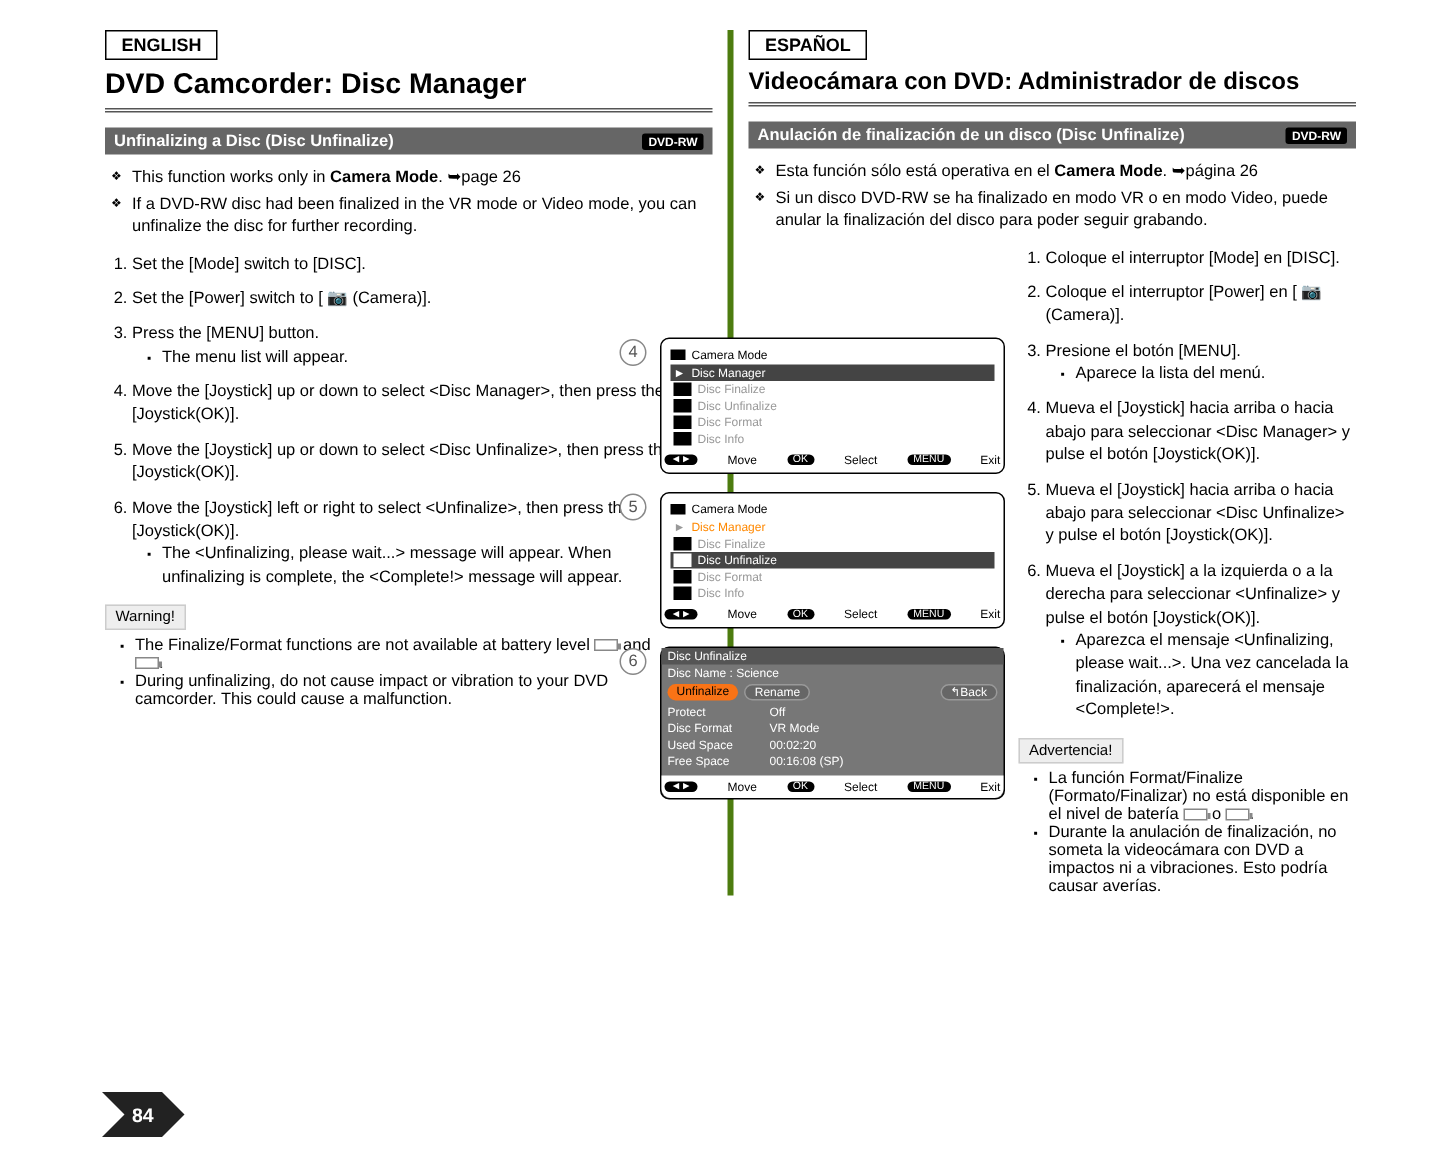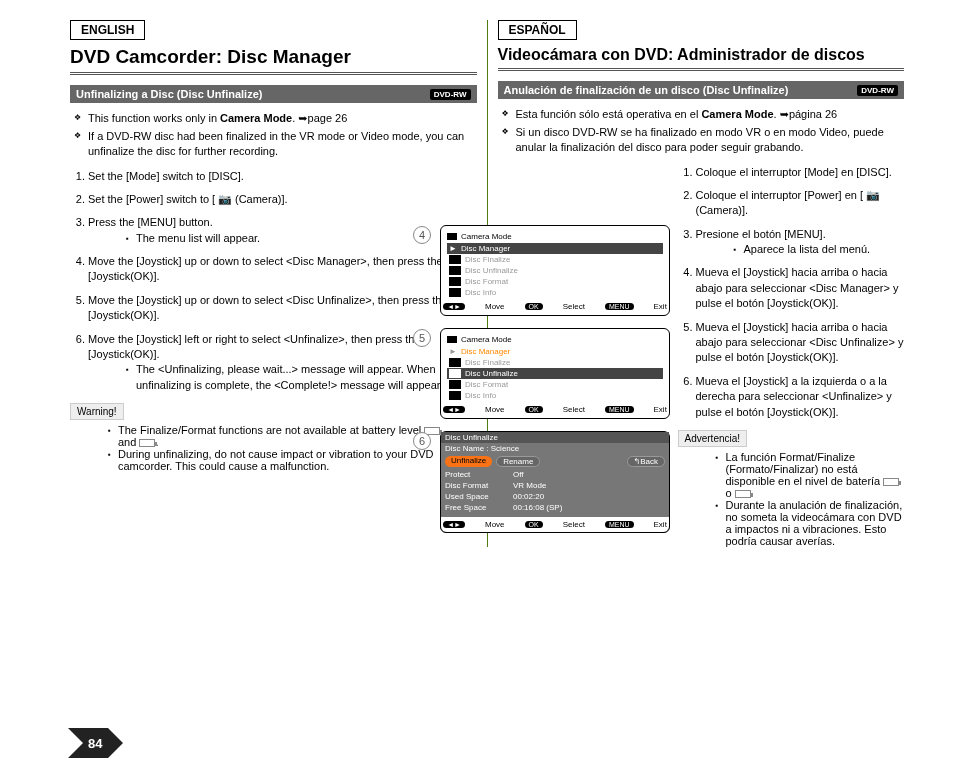--- a/index.html
+++ b/index.html
@@ -1,30 +1,30 @@
 <!DOCTYPE html>
 <html><head>
 <meta charset="utf-8">
 <style>
   * { box-sizing: border-box; margin: 0; padding: 0; }
   body { font-family: Arial, Helvetica, sans-serif; background:#fff; color:#000; width:954px; height:766px; position:relative; font-size:11px; }
   .page { display:flex; padding:20px 40px 10px 60px; gap:0; }
   .col { flex:1; padding:0 10px; }
-  .col.left { border-right:1px solid #4d7c0f; }
+  .col.left { border-right:4px solid #4d7c0f; }
   .lang-tab { display:inline-block; border:1px solid #000; padding:2px 10px; font-weight:bold; font-size:12px; margin-bottom:6px; }
   h1 { font-size:19px; font-weight:bold; border-bottom:3px double #555; padding-bottom:4px; margin-bottom:10px; }
   .es h1 { font-size:16px; font-stretch:condensed; }
   .subhead { background:#666; color:#fff; font-weight:bold; font-size:11px; padding:3px 6px; margin-bottom:8px; display:flex; align-items:center;text-align:right; }
   .subhead .badge { margin-left:auto; background:#000; color:#fff; font-size:8px; padding:1px 4px; border-radius:2px; }
   .bullets { list-style:none; padding-left:4px; margin-bottom:10px; }
   .bullets li { position:relative; padding-left:14px; margin-bottom:3px; line-height:1.35; }
   .bullets li::before { content:"❖"; position:absolute; left:0; font-size:8px; top:2px; }
   ol.steps { padding-left:18px; margin-bottom:10px; }
   ol.steps li { margin-bottom:8px; line-height:1.4; }
-  .sub { list-style:none; padding-left:10px;margin-left:28px; }
+  .sub { list-style:none; padding-left:10px; }
   .sub li { position:relative; padding-left:10px; }
   .sub li::before { content:"▪"; position:absolute; left:0; font-size:8px; top:2px; }
   .warn-label { background:#eee; display:inline-block; padding:2px 6px; font-size:10px; margin-bottom:4px; border:1px solid #ccc;}
   b { font-weight:bold; }
   .narrow { max-width:380px; }
   .pagenum { position:absolute; bottom:8px; left:68px; }
   .pagenum .dark { fill:#222; }
   .pagenum text { fill:#fff; font-weight:bold; font-size:13px; }
   .illustrations { position:absolute; left:440px; top:225px; width:230px; }
   .ill-box { border:1px solid #000; border-radius:6px; background:#fff; padding:6px 6px 4px; margin-bottom:12px; position:relative; font-size:9px; }
@@ -103,20 +103,23 @@
       <li>Coloque el interruptor [Mode] en [DISC].</li>
       <li>Coloque el interruptor [Power] en [ 📷 (Camera)].</li>
       <li><span>Presione el botón [MENU].</span>
         <ul class="sub">
               <li>Aparece la lista del menú.</li>
             </ul>
       </li>
       <li>Mueva el [Joystick] hacia arriba o hacia abajo para seleccionar &lt;Disc Manager&gt; y pulse el botón [Joystick(OK)].</li>
       <li>Mueva el [Joystick] hacia arriba o hacia abajo para seleccionar &lt;Disc Unfinalize&gt; y pulse el botón [Joystick(OK)].</li>
       <li><span>Mueva el [Joystick] a la izquierda o a la derecha para seleccionar &lt;Unfinalize&gt; y pulse el botón [Joystick(OK)].</span>
+        <ul class="sub">
+              <li>Aparezca el mensaje &lt;Unfinalizing, please wait...&gt;. Una vez cancelada la finalización, aparecerá el mensaje &lt;Complete!&gt;.</li>
+            </ul>
       </li>
     </ol>
     <div class="warn-label">Advertencia!</div>
     <ul class="sub">
       <li><span>La función Format/Finalize (Formato/Finalizar) no está disponible en el nivel de batería </span><span class="batt"></span><span> o </span><span class="batt"></span><span>.</span></li>
       <li>Durante la anulación de finalización, no someta la videocámara con DVD a impactos ni a vibraciones. Esto podría causar averías.</li>
     </ul>
     </div>
   </div>
 </div>

